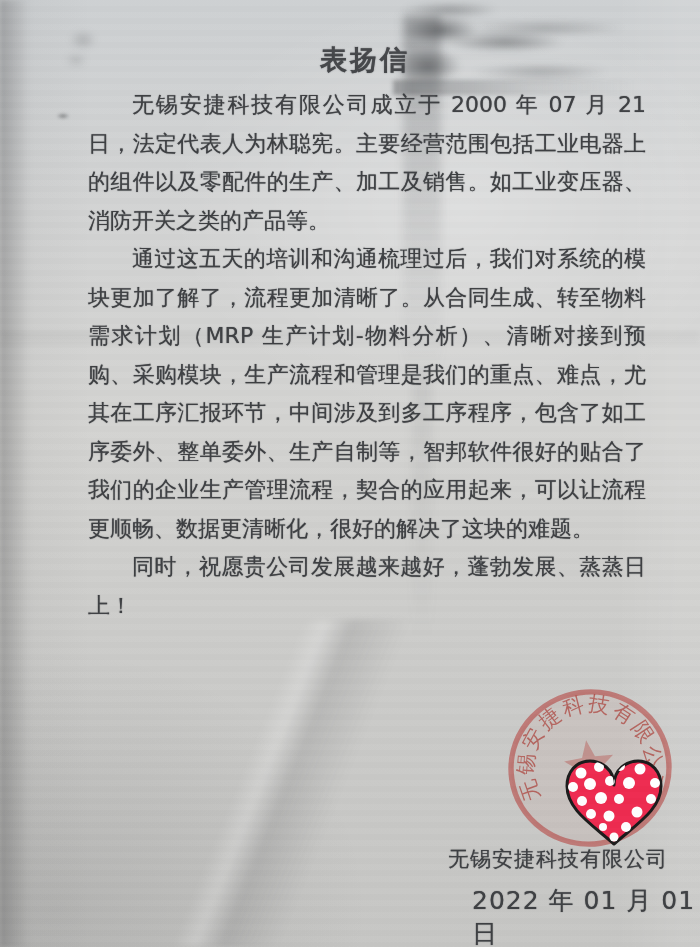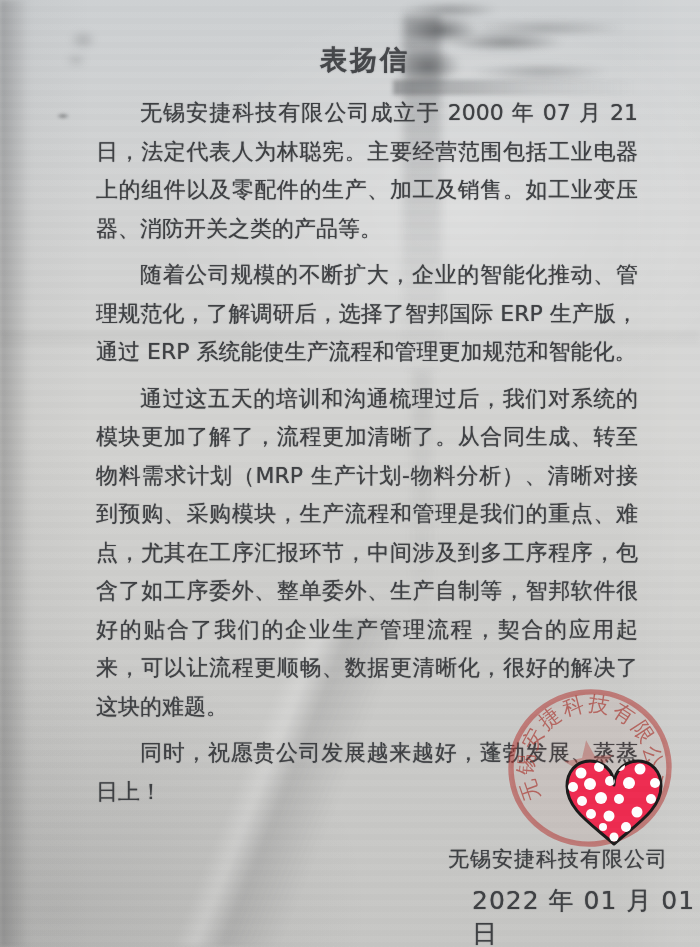--- a/index.html
+++ b/index.html
@@ -82,21 +82,21 @@
     text-align:center;margin:0;
     font-size:27px;font-weight:600;letter-spacing:3px;color:#45474a;
     text-shadow:0 0 1.2px rgba(69,71,74,0.85);
   }
   .bodytext{
     position:absolute;left:88px;top:86px;width:558px;
     color:#3e4043;
     text-shadow:0 0 1.1px rgba(62,64,67,0.80);
   }
   .bodytext p{
-    margin:8px;text-indent:2em;text-align:justify;
+    margin:0;text-indent:2em;text-align:justify;
     font-size:22px;line-height:38.5px;
   }
   .signature{
     position:absolute;left:448px;top:845px;
     font-size:21px;letter-spacing:1px;color:#3e4043;
     text-shadow:0 0 1.1px rgba(62,64,67,0.80);
   }
   .sign-date{
     position:absolute;left:472px;top:884px;
     font-size:25px;letter-spacing:1px;color:#3e4043;
@@ -123,21 +123,20 @@
   <div class="artifact left-edge-band"></div>
   <div class="artifact topleft-smudge"></div>
   <div class="artifact left-dash-mark"></div>
   <div class="artifact mid-band"></div>
   <div class="artifact fold-bottom-left"></div>
 
   <h1 class="title">表扬信</h1>
 
   <div class="bodytext">
     <p>无锡安捷科技有限公司成立于 2000 年 07 月 21 日，法定代表人为林聪宪。主要经营范围包括工业电器上的组件以及零配件的生产、加工及销售。如工业变压器、消防开关之类的产品等。</p>
-    <p>随着公司规模的不断扩大，企业的智能化推动、管理规范化，了解调研后，选择了智邦国际 ERP 生产版，通过 ERP 系统能使生产流程和管理更加规范和智能化。</p>
     <p>通过这五天的培训和沟通梳理过后，我们对系统的模块更加了解了，流程更加清晰了。从合同生成、转至物料需求计划（MRP 生产计划-物料分析）、清晰对接到预购、采购模块，生产流程和管理是我们的重点、难点，尤其在工序汇报环节，中间涉及到多工序程序，包含了如工序委外、整单委外、生产自制等，智邦软件很好的贴合了我们的企业生产管理流程，契合的应用起来，可以让流程更顺畅、数据更清晰化，很好的解决了这块的难题。</p>
     <p>同时，祝愿贵公司发展越来越好，蓬勃发展、蒸蒸日上！</p>
   </div>
 
   <div class="seal">
     <svg width="170" height="165" viewBox="0 0 170 165" xmlns="http://www.w3.org/2000/svg">
       <g transform="rotate(-8 85 80)">
         <ellipse cx="85" cy="80" rx="79" ry="76" fill="rgba(195,80,72,0.06)" stroke="rgba(178,50,45,0.55)" stroke-width="5.5"></ellipse>
         <polygon points="85,52 91.5,69.1 109.7,70 95.5,81.4 100.3,99 85,89 69.7,99 74.5,81.4 60.3,70 78.5,69.1" fill="rgba(181,65,59,0.40)"></polygon>
         <path id="sealArc" d="M 32.5 102.3 A 57 57 0 1 1 137.5 102.3" fill="none"></path>

